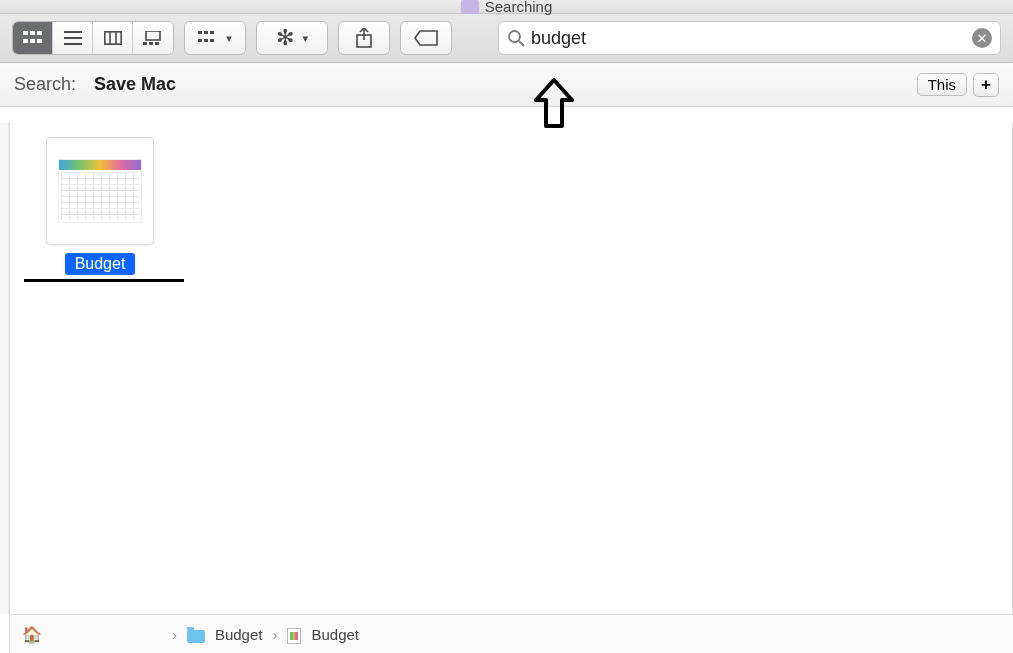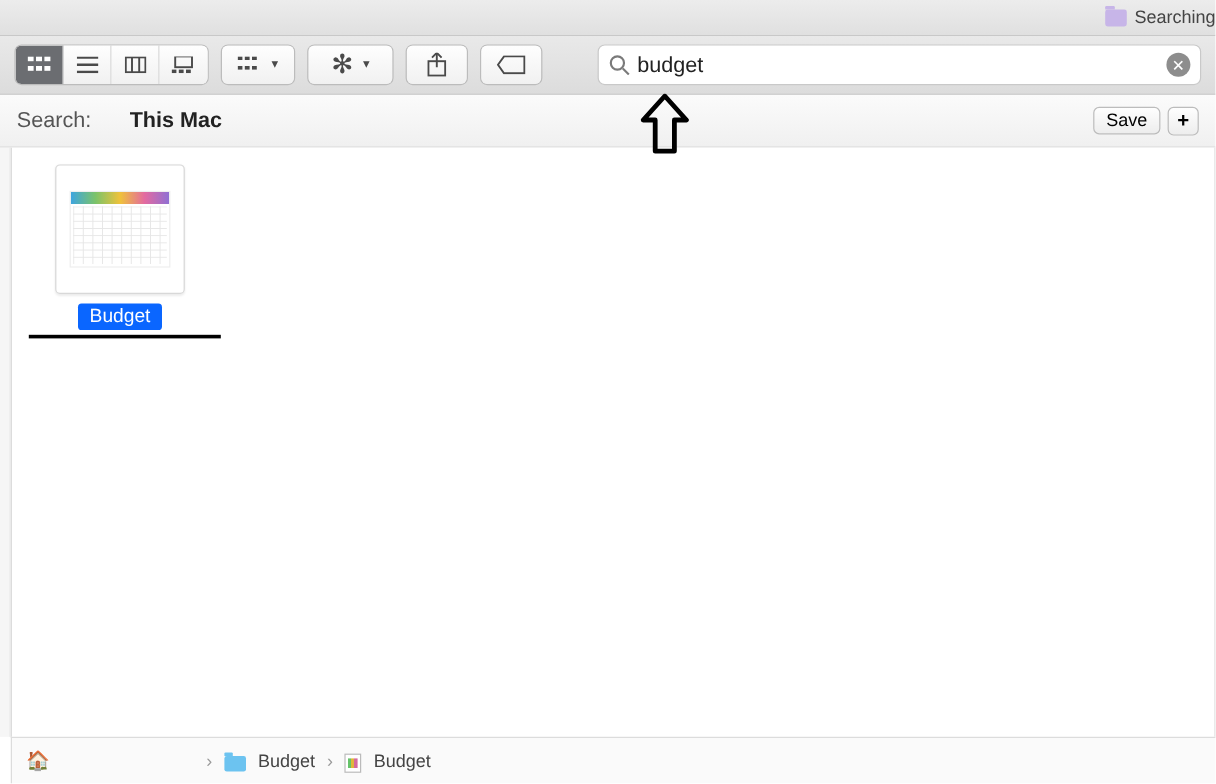--- a/index.html
+++ b/index.html
@@ -6,26 +6,26 @@
   body {
     font-family: -apple-system, "Helvetica Neue", Arial, sans-serif;
     font-size: 13px;
     background: #fff;
     width: 1013px;
     height: 653px;
     overflow: hidden;
     position: relative;
   }
   .titlebar {
-    height: 30px;
+    height: 14px;
     background: linear-gradient(#ececec,#e0e0e0);
     border-bottom: 1px solid #c8c8c8;
     display: flex;
     align-items: center;
-    justify-content: flex-end;
+    justify-content: center;
     position: relative;
   }
   .title-wrap {
     display: flex;
     align-items: center;
     gap: 6px;
     color: #444;
     font-size: 15px;
     font-weight: 500;
   }
@@ -102,21 +102,21 @@
   }
   .scopebar{
     height:44px;
     background: linear-gradient(#fbfbfb,#f0f0f0);
     border-bottom:1px solid #d6d6d6;
     display:flex;align-items:center;
     padding:0 14px;
     font-size:18px;
     justify-content:space-between;
   }
-  .scope-left{display:flex;align-items:center;gap:32px;}
+  .scope-left{display:flex;align-items:center;gap:18px;}
   .scope-label{color:#555;}
   .scope-item{font-weight:700;color:#222;}
   .scope-right{display:flex;align-items:center;gap:6px;}
   .save-btn{
     border:1px solid #bcbcbc;border-radius:5px;
     padding:2px 10px;
     background:linear-gradient(#fefefe,#ededed);
     font-size:15px;cursor:pointer;font-weight:500;
   }
   .plus-btn{
@@ -303,24 +303,24 @@
     <input class="search-input" value="budget" style="">
     <div class="clear-btn">
       <span>✕</span>
     </div>
   </div>
 </div>
 
 <div class="scopebar">
   <div class="scope-left">
     <span class="scope-label">Search:</span>
-    <span class="scope-item">This Mac</span>
+    <span class="scope-item">Save Mac</span>
   </div>
   <div class="scope-right">
-    <div class="save-btn">Save</div>
+    <div class="save-btn">This</div>
     <div class="plus-btn">+</div>
   </div>
 </div>
 
 <div class="left-strip"></div>
 
 <div class="content">
   <div class="file-item">
     <div class="thumb">
       <div class="thumb-inner">

